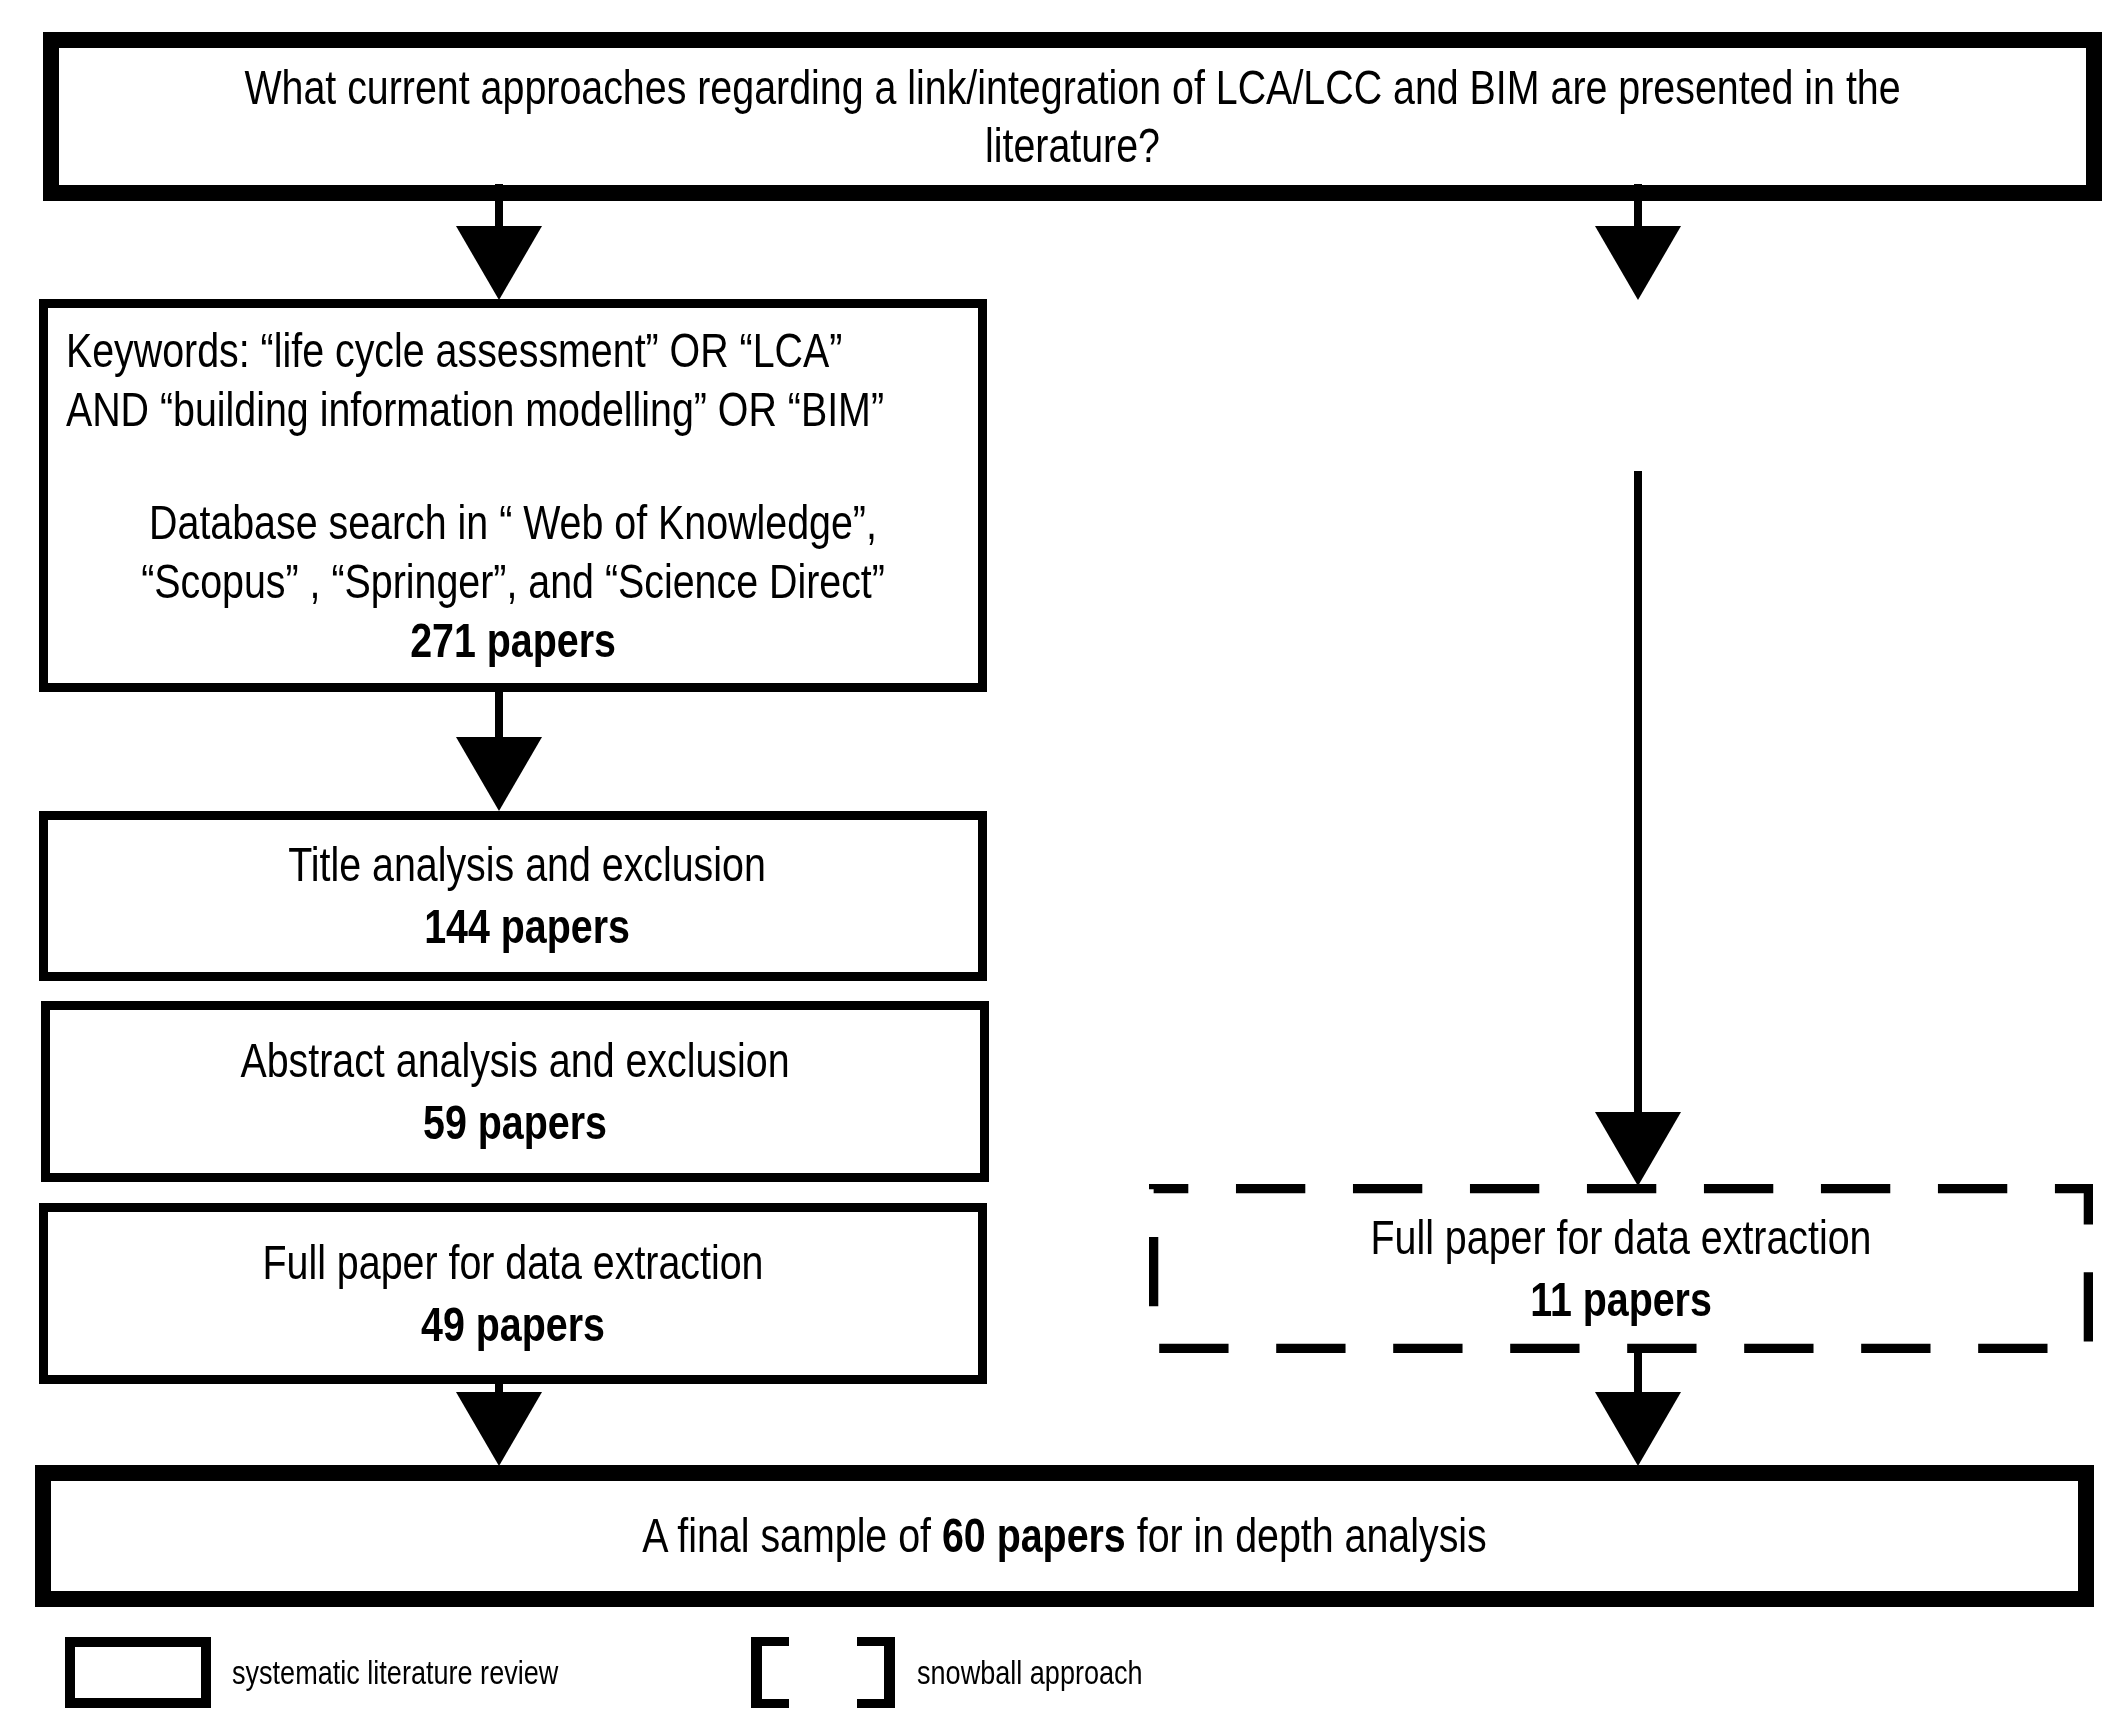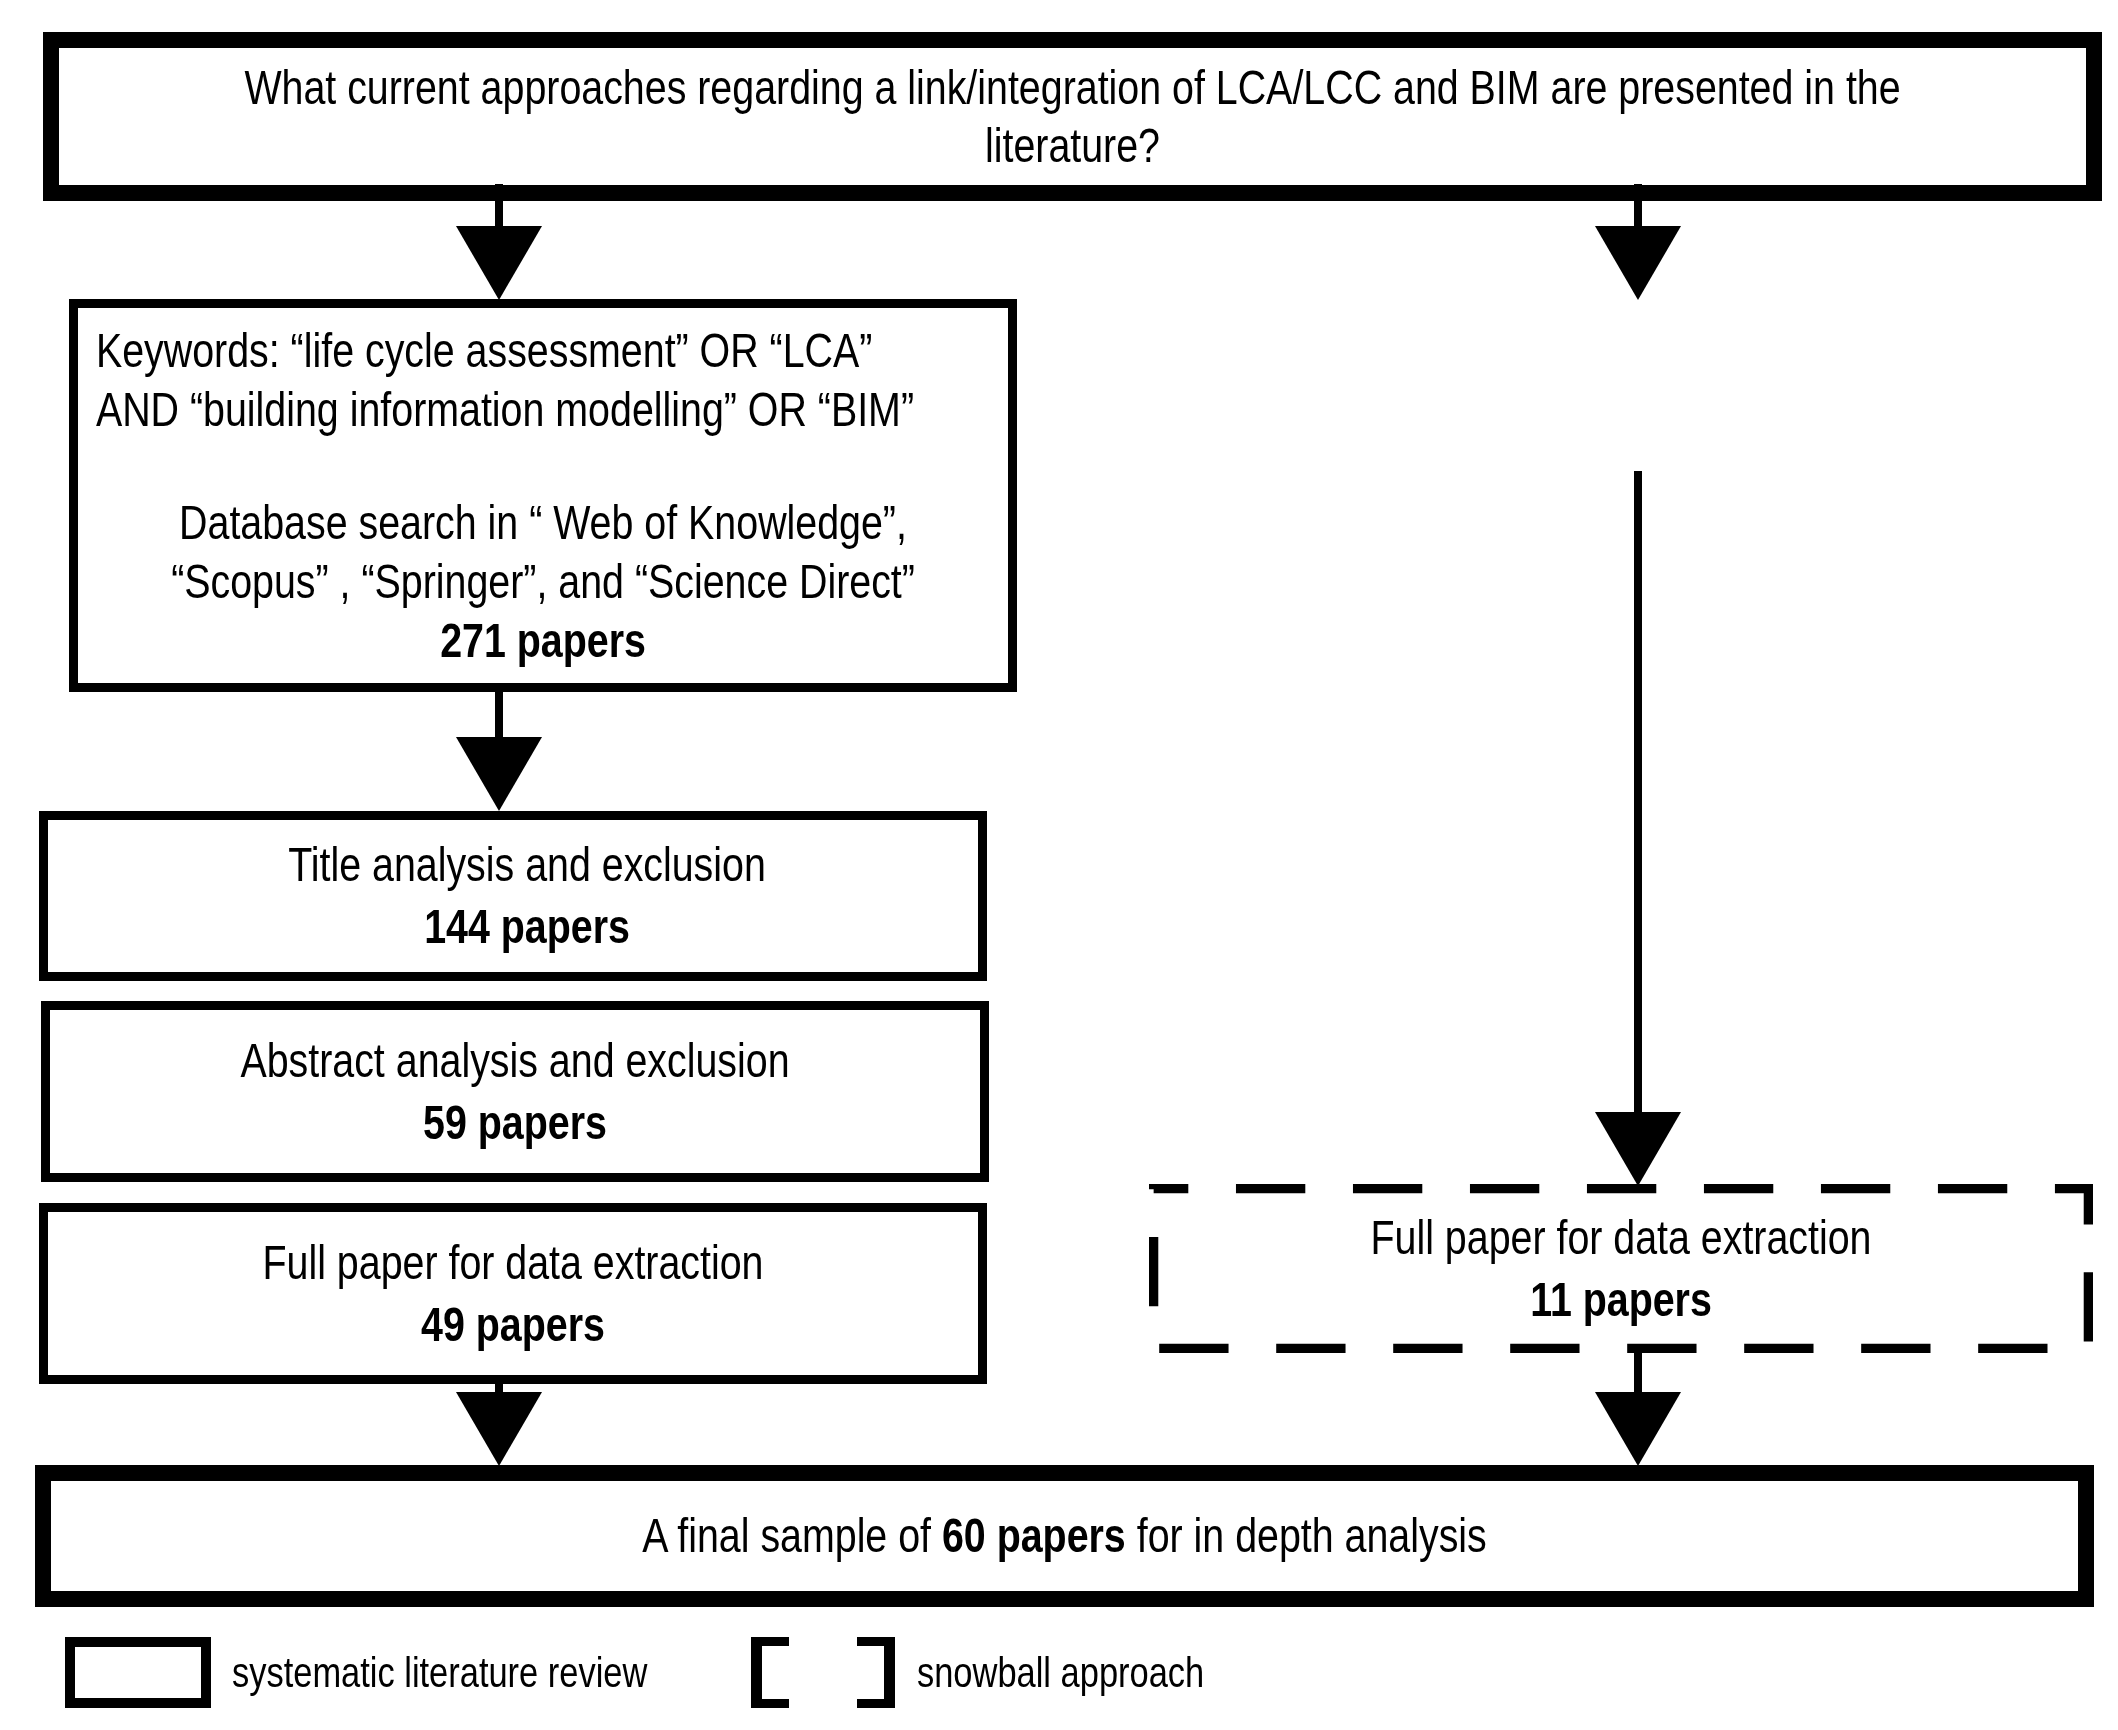--- a/index.html
+++ b/index.html
@@ -24,21 +24,21 @@
   .lh115 .ln{line-height:71px;}
   .b{font-weight:700;}
   .para2{margin-top:54px;}
   .pad-kw{padding-left:56px;}
   .pad-sb{padding-left:50px;}
   .stem{position:absolute;width:8px;background:#000;}
   .ahead{position:absolute;width:0;height:0;
          border-left:43px solid transparent;border-right:43px solid transparent;
          border-top:74px solid #000;}
   .legend-rect{position:absolute;box-sizing:border-box;border:10px solid #000;background:#fff;}
-  .legend-text{position:absolute;display:flex;align-items:center;font-size:42px;}
+  .legend-text{position:absolute;display:flex;align-items:center;font-size:33px;}
   .bracket-box{position:absolute;}
   .bracket-l{position:absolute;left:0;top:0;bottom:0;width:38px;box-sizing:border-box;
              border-left:11px solid #000;border-top:9.3px solid #000;border-bottom:9.3px solid #000;}
   .bracket-r{position:absolute;right:0;top:0;bottom:0;width:38px;box-sizing:border-box;
              border-right:11px solid #000;border-top:9.3px solid #000;border-bottom:9.3px solid #000;}
 </style>
 </head>
 <body>
 
 <div class="stage">
@@ -50,21 +50,21 @@
   <div>
     <div class="stem" style="left:495px;top:184px;height:45px;"></div>
     <div class="ahead" style="left:456px;top:226px;"></div>
   </div>
 
   <div>
     <div class="stem" style="left:1634px;top:184px;height:45px;"></div>
     <div class="ahead" style="left:1595px;top:226px;"></div>
   </div>
 
-  <div class="box solid-inner" style="left:39px;top:299px;width:948px;height:393px;margin-left:30px;">
+  <div class="box solid-inner" style="left:39px;top:299px;width:948px;height:393px;">
     <div class="tx left lh96 sx sxl pad-kw">
       <div class="ln">Keywords: “life cycle assessment” OR “LCA”</div>
       <div class="ln">AND “building information modelling” OR “BIM”</div>
     </div>
     <div class="tx center lh96 sx para2">
       <div class="ln">Database search in “ Web of Knowledge”,</div>
       <div class="ln">“Scopus” , “Springer”, and “Science Direct”</div>
       <div class="ln b">271 papers</div>
     </div>
   </div>

